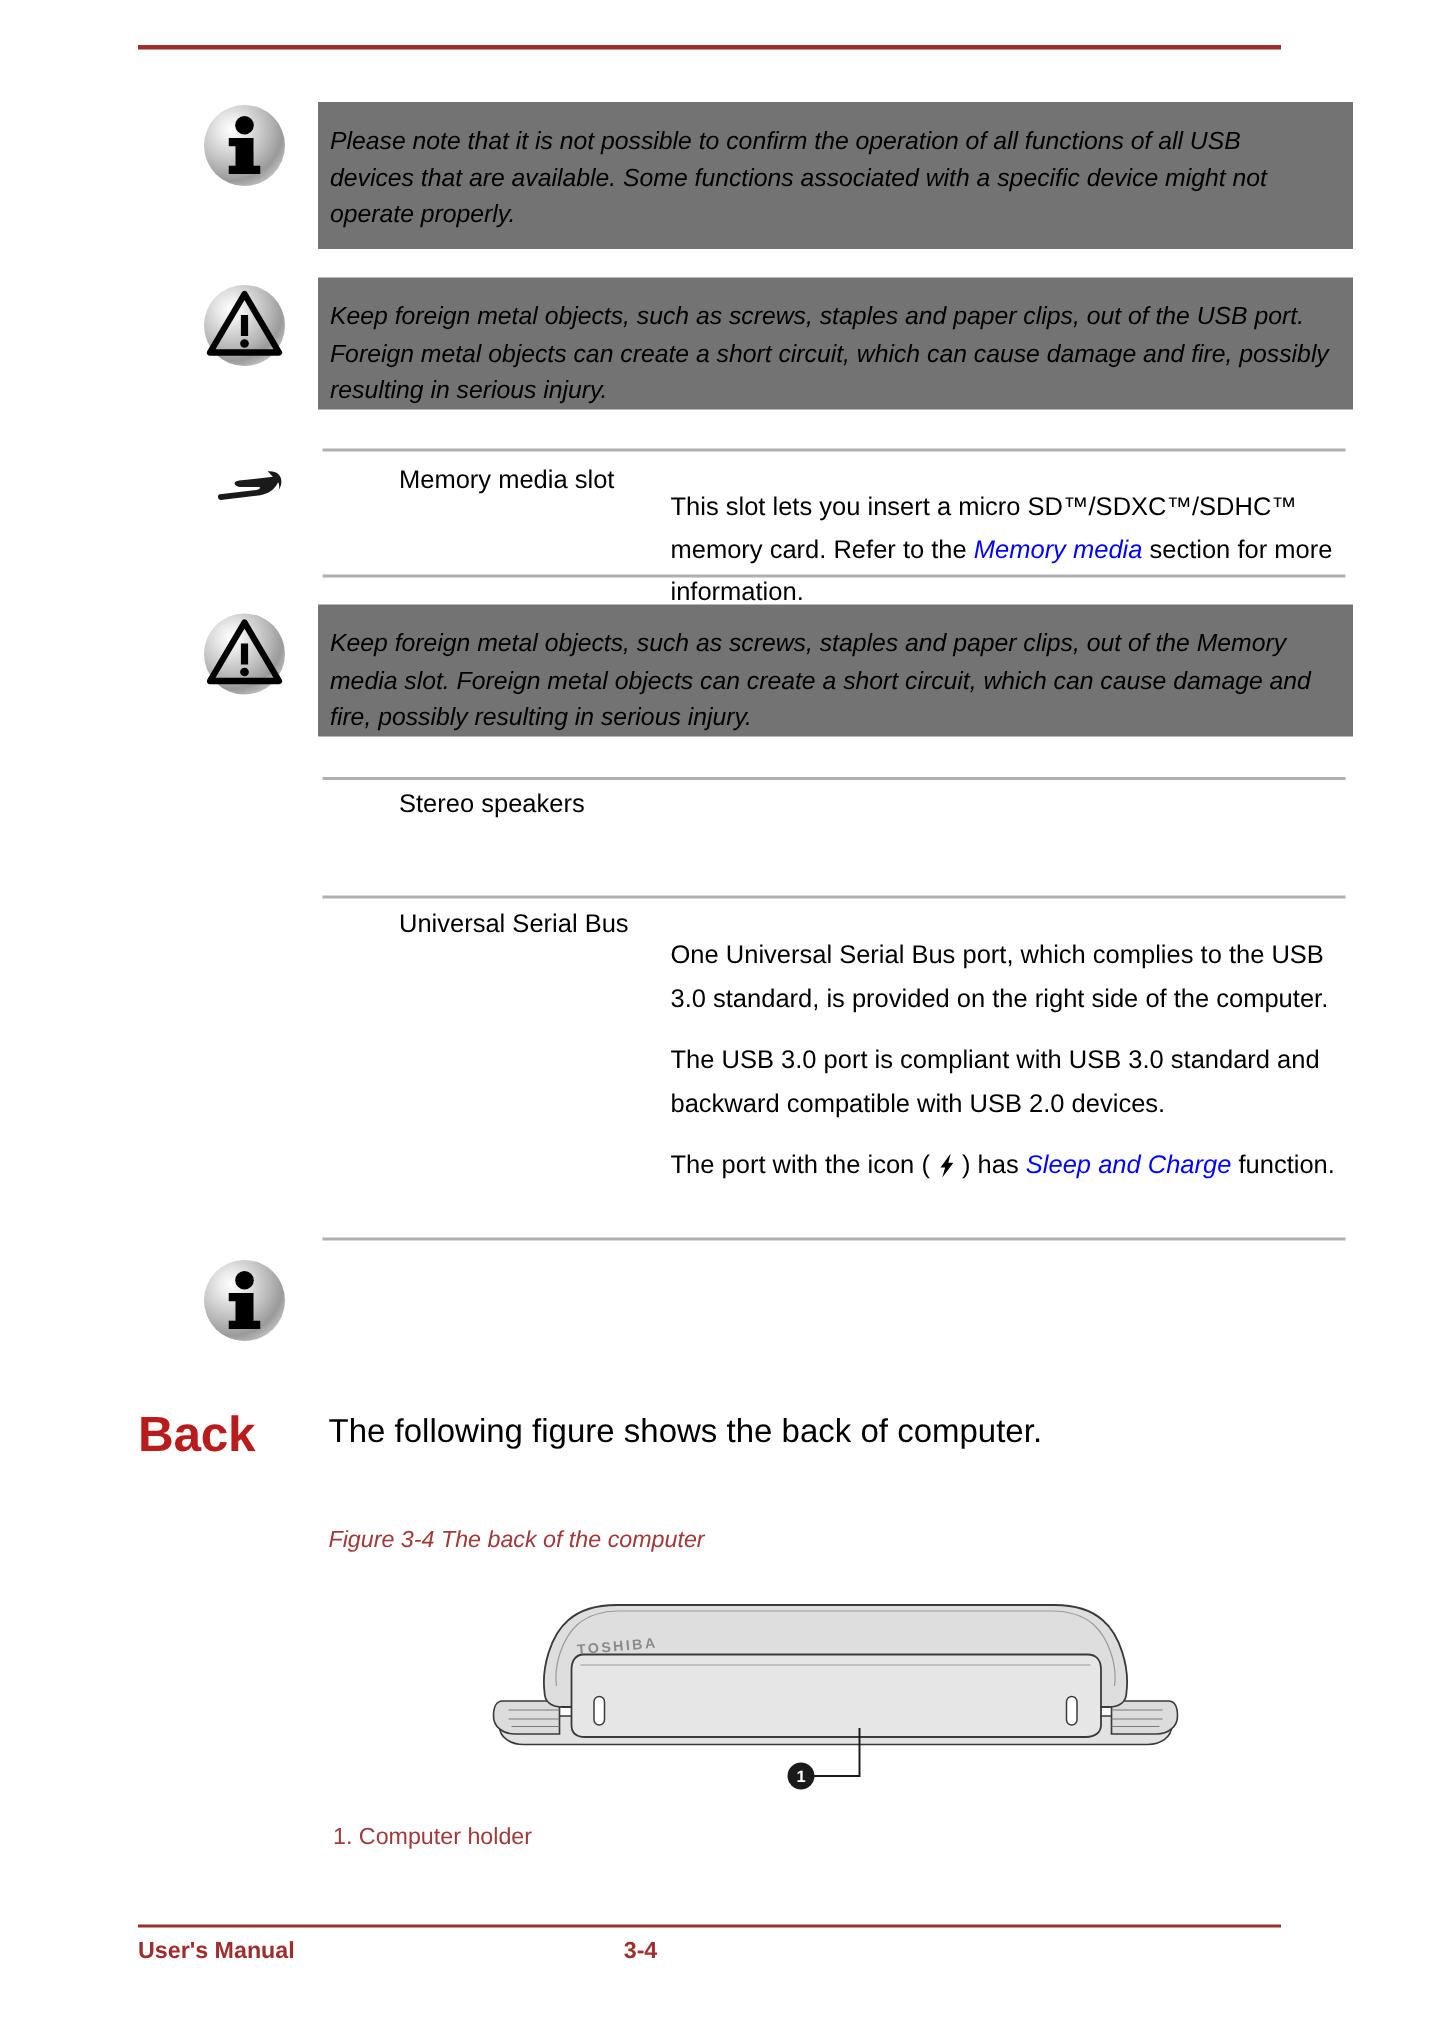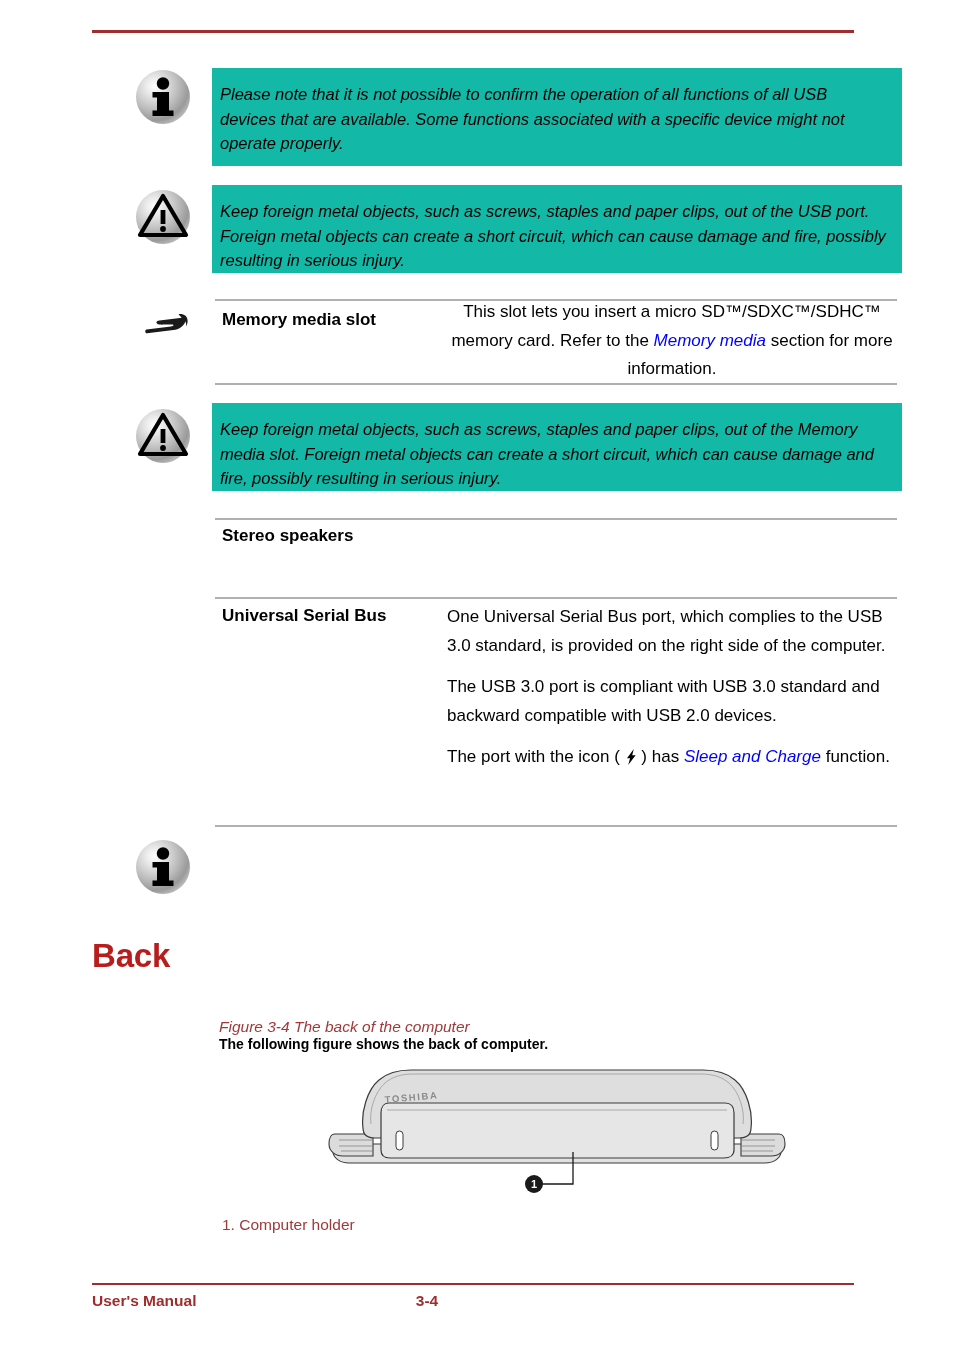--- a/index.html
+++ b/index.html
@@ -56,21 +56,21 @@
     font-size: 15.5px;
     font-weight: bold;
     color: #9E2D2D;
   }
 
   
   .callout {
     position: absolute;
     left: 212px;
     width: 690px;
-    background: #14b8a6;
+    background: #737373;
     box-sizing: border-box;
     padding: 14px 16px 14px 8px;
   }
   .callout p {
     margin: 0;
     font-style: italic;
     font-size: 16.5px;
     line-height: 24.5px;
   }
 
@@ -95,23 +95,24 @@
   .trule {
     position: absolute;
     left: 215px;
     width: 682px;
     height: 2px;
     background: #B0B0B0;
   }
   .tname {
     position: absolute;
     font-size: 17px;
-    font-weight: bold;
+    font-weight: normal;
     line-height: 24.5px;
     width: 220px;
+    margin-left: 44px;
   }
   .tdesc {
     position: absolute;
     left: 447px;
     width: 450px;
     font-size: 17px;
     line-height: 28.5px;
   }
   .tdesc p { margin: 0; }
   .tdesc p + p { margin-top: 13px; }
@@ -136,24 +137,23 @@
     left: 92px;
     top: 937px;
     font-size: 33px;
     font-weight: bold;
     color: #b91c1c;
     letter-spacing: -0.2px;
   }
   .body-para {
     position: absolute;
     left: 219px;
-    top: 1032px;
-    font-size: 14px;
+    top: 941px;
+    font-size: 22px;
     line-height: 25px;
-    font-weight: bold;
   }
   .fig-caption {
     position: absolute;
     left: 219px;
     top: 1018px;
     width: 678px;
     text-align: left;
     font-size: 15.5px;
     font-style: italic;
     color: #A03A3A;
@@ -205,21 +205,21 @@
 
   <div class="trule" style="top:299px;"></div>
 
   <svg class="sd-icon" viewBox="0 0 52 28">
     <path d="M6 16 C6 11 10 8 16 7.5 L40 5 C46 4.4 49 7 49 11.5 C49 17 44 21 37 22 L10 25 C7 25.3 6 22 6 19 Z" fill="#ffffff"></path>
     <path d="M8.5 19.5 L33 16.6 C35.5 16.3 36.5 14.6 34 14.6 L23 14.6 C18 14.6 16.5 11 21.5 10.4 L44 7.8 C47.5 7.4 48.5 9.6 47 12.4 C45 16.2 41 19.4 35.5 20.1 L9.2 23.3 C7 23.6 6.6 19.8 8.5 19.5 Z M24 12.9 L38.5 11.2 C41.5 10.9 42.2 12.6 39.5 12.9 L25 14.6 C22 14.9 21 13.2 24 12.9 Z" fill="#1a1a1a"></path>
     <path d="M40.5 4.2 C45.8 3.6 49.6 6.4 49.6 11 C49.6 13 49 14.8 48 16.4 C48.6 13.4 47.8 10.4 45 9.2 Z" fill="#1a1a1a"></path>
   </svg>
 
   <div class="tname" style="left:222px; top:308px;">Memory media slot</div>
-  <div class="tdesc" style="top:298px;text-align:center;">
+  <div class="tdesc" style="top:324px;">
     <p><span>This slot lets you insert a micro SD™/SDXC™/SDHC™ memory card. Refer to the </span><a class="xref" href="#">Memory media</a><span> section for more information.</span></p>
   </div>
 
   <div class="trule" style="top:383px;"></div>
 
   <div class="glyph" style="left:136px; top:409px;">
     <div class="disc"></div>
     <svg width="54" height="54" viewBox="0 0 54 54">
       <path d="M27 6 L50 45 H4 Z" fill="none" stroke="#000" stroke-width="4.2" stroke-linejoin="round"></path>
       <rect x="24.6" y="20" width="4.8" height="14" fill="#000"></rect>
@@ -230,21 +230,21 @@
     <p>Keep foreign metal objects, such as screws, staples and paper clips, out of the Memory media slot. Foreign metal objects can create a short circuit, which can cause damage and fire, possibly resulting in serious injury.</p>
   </div>
 
   <div class="trule" style="top:518px;"></div>
   <div class="tname" style="left:222px; top:524px;">Stereo speakers</div>
 
   <div class="trule" style="top:597px;"></div>
   <div class="tname" style="left:222px; top:604px;">
     <div>Universal Serial Bus</div>
   </div>
-  <div class="tdesc" style="top:603px;">
+  <div class="tdesc" style="top:623px;">
     <p>One Universal Serial Bus port, which complies to the USB 3.0 standard, is provided on the right side of the computer.</p>
     <p>The USB 3.0 port is compliant with USB 3.0 standard and backward compatible with USB 2.0 devices.</p>
     <p><span>The port with the icon ( </span><svg width="12" height="16" viewBox="0 0 12 16" style="vertical-align:-3px">
           <path d="M8.8 0 L2 9.3 h3.1 L3.2 16 L10.6 6.2 H7.2 Z" fill="#000"></path>
         </svg><span> ) has </span><a class="xref" href="#">Sleep and Charge</a><span> function.</span></p>
   </div>
   <div class="trule" style="top:825px;"></div>
 
   <div class="glyph" style="left:136px; top:840px;">
     <div class="disc"></div>

